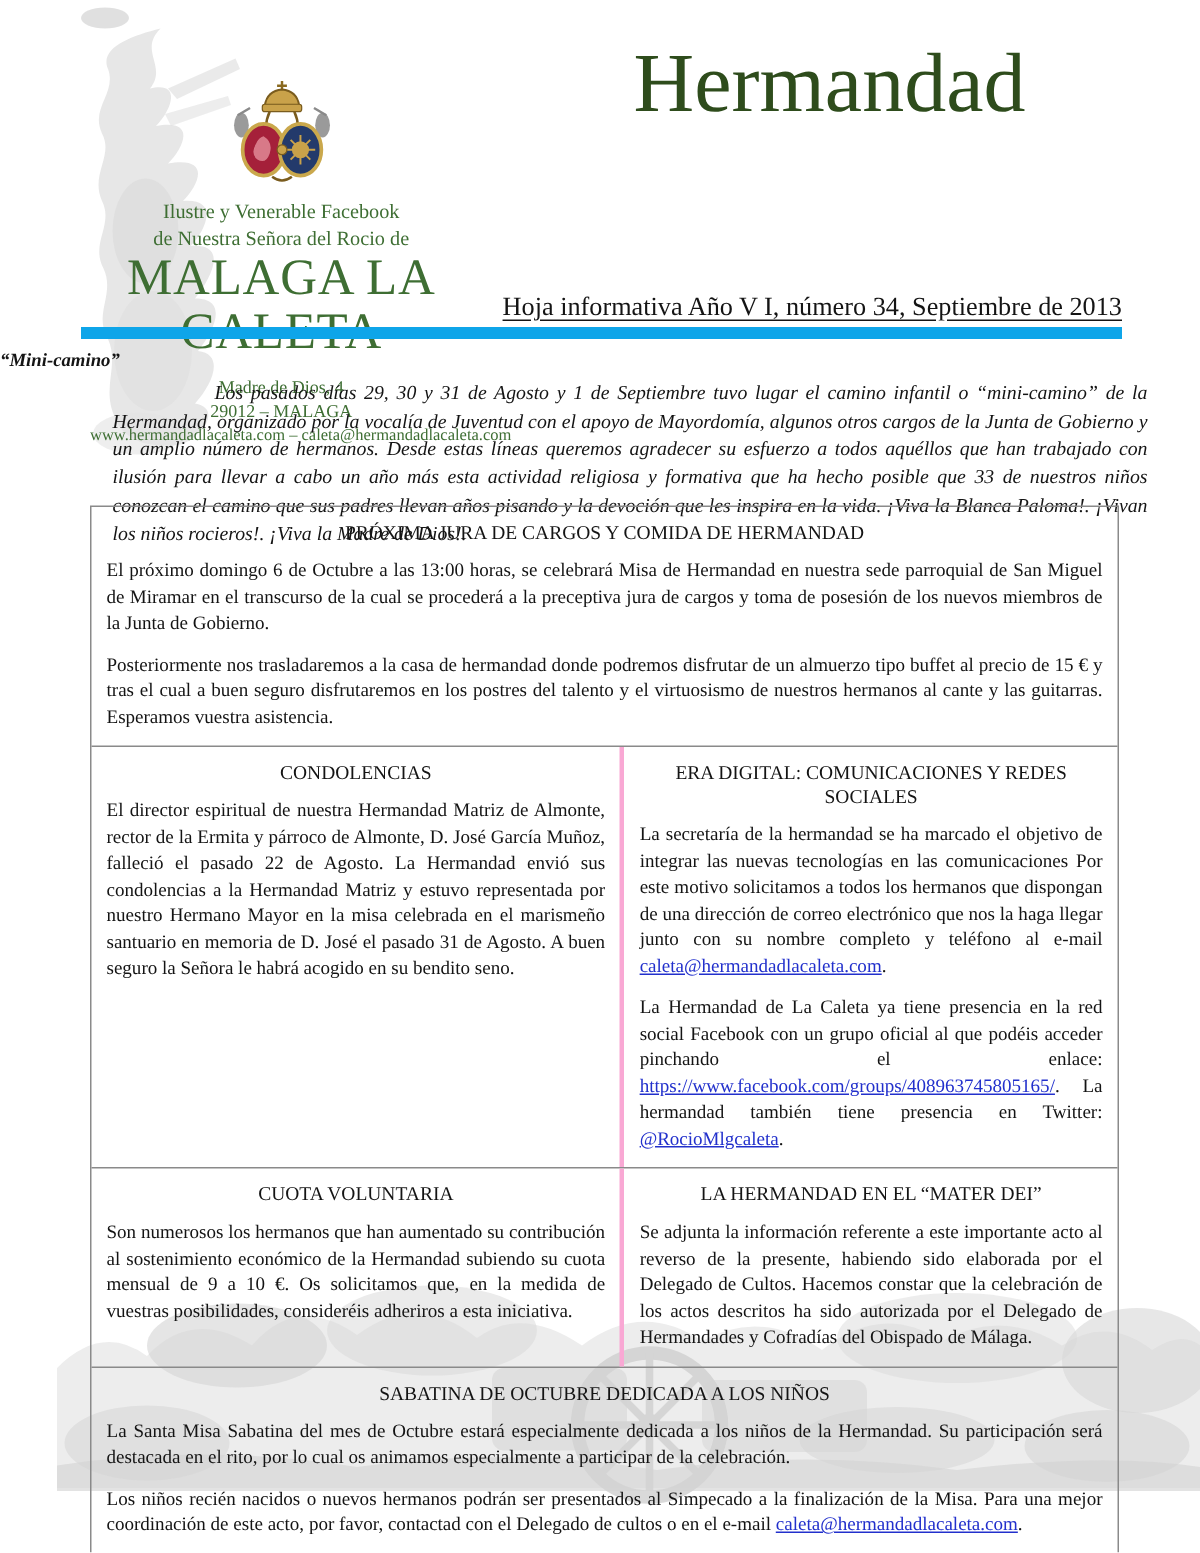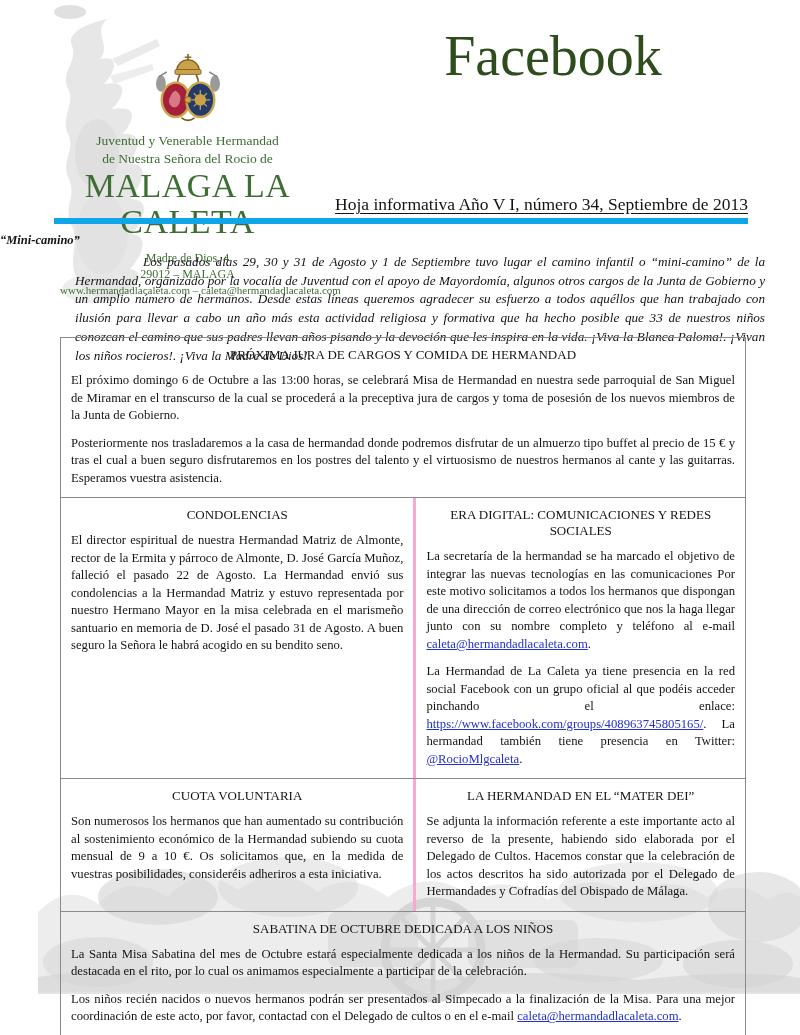--- a/index.html
+++ b/index.html
@@ -13,21 +13,21 @@
   .deco-bottom{left:38px;top:842px;width:762px;height:165px;opacity:.55;}
   
   .logo{position:absolute;left:60px;top:12px;width:255px;text-align:center;color:#3e6e33;}
   .crest{display:block;margin:40px auto 4px auto;}
   .logo-line{font-size:13.5px;line-height:1.3;}
   .logo-name{font-size:34px;line-height:1.05;letter-spacing:.5px;font-stretch:condensed;margin:1px 0 12px 0;}
   .logo-addr{font-size:12px;line-height:1.3;}
   .logo-web{font-size:11px;line-height:1.45;white-space:nowrap;}
   .title-block{position:absolute;left:328px;top:18px;width:450px;text-align:center;
     color:#2e4c1c;font-size:56px;line-height:77px;}
-  .issue-bar{position:absolute;left:54px;top:194px;width:694px;border-bottom:6px solid #0ea5e9;
+  .issue-bar{position:absolute;left:54px;top:194px;width:694px;border-bottom:8px solid #0ea5e9;
     text-align:right;padding-bottom:3px;}
   .issue-text{font-size:17.5px;text-decoration:underline;text-underline-offset:3px;}
   
   .intro-title{position:absolute;left:0;top:233px;width:800px;
     font-style:italic;font-weight:600;font-size:12.5px;}
   .intro-text{position:absolute;left:75px;top:253px;width:690px;font-style:italic;
     font-size:13.2px;line-height:1.42;text-align:justify;text-indent:68px;}
   
   .box{position:absolute;left:60px;top:337px;width:684px;border:1px solid #8a8a8a;background:transparent;}
   .sect{padding:5px 10px 8px 10px;}
@@ -96,30 +96,30 @@
         <path d="M14 30 L24 24 M86 30 L76 24" stroke="#8a8a8a" stroke-width="2"></path>
         <ellipse cx="35" cy="58" rx="17" ry="21" fill="#a5203a" stroke="#caa84c" stroke-width="3"></ellipse>
         <path d="M35 47 Q43 52 40 61 Q37 70 30 66 Q24 61 29 53 Q31 48 35 47 Z" fill="#e08a96" opacity=".85"></path>
         <ellipse cx="65" cy="58" rx="17" ry="21" fill="#233a6b" stroke="#caa84c" stroke-width="3"></ellipse>
         <circle cx="65" cy="58" r="7" fill="#c9a24a"></circle>
         <path d="M65 46 V70 M53 58 H77 M57 50 L73 66 M73 50 L57 66" stroke="#c9a24a" stroke-width="1.6"></path>
         <circle cx="50" cy="58" r="4" fill="#c9a24a" stroke="#7a5c1e"></circle>
         <path d="M42 80 Q50 86 58 80" stroke="#7a5c1e" stroke-width="2" fill="none"></path>
       </g>
     </svg>
-    <div class="logo-line">Juventud y Venerable Hermandad</div>
+    <div class="logo-line">Ilustre y Venerable Facebook</div>
     <div class="logo-line">de Nuestra Señora del Rocio de</div>
     <div class="logo-name">MALAGA LA CALETA</div>
     <div class="logo-addr">Madre de Dios, 4</div>
     <div class="logo-addr">29012 – MALAGA</div>
     <div class="logo-web">www.hermandadlacaleta.com – caleta@hermandadlacaleta.com</div>
   </div>
 
   <div class="title-block">
-    <div>Facebook</div>
+    <div>Hermandad</div>
   </div>
 
   <div class="issue-bar">
     <span class="issue-text">Hoja informativa Año V I, número 34, Septiembre de 2013</span>
   </div>
 
   <div class="intro-title">“Mini-camino”</div>
   <div class="intro-text">Los pasados días 29, 30 y 31 de Agosto y 1 de Septiembre tuvo lugar el camino infantil o “mini-camino” de la Hermandad, organizado por la vocalía de Juventud con el apoyo de Mayordomía, algunos otros cargos de la Junta de Gobierno y un amplio número de hermanos. Desde estas líneas queremos agradecer su esfuerzo a todos aquéllos que han trabajado con ilusión para llevar a cabo un año más esta actividad religiosa y formativa que ha hecho posible que 33 de nuestros niños conozcan el camino que sus padres llevan años pisando y la devoción que les inspira en la vida. ¡Viva la Blanca Paloma!. ¡Vivan los niños rocieros!. ¡Viva la Madre de Dios!.</div>
 
   <div class="box">

